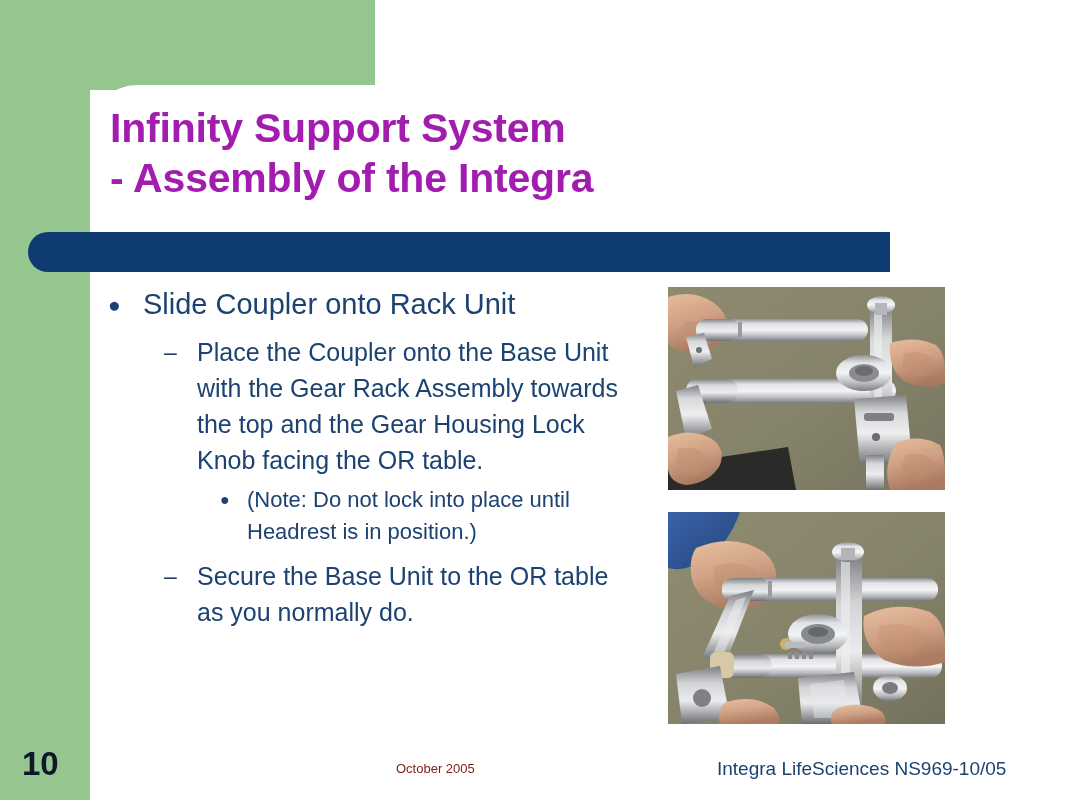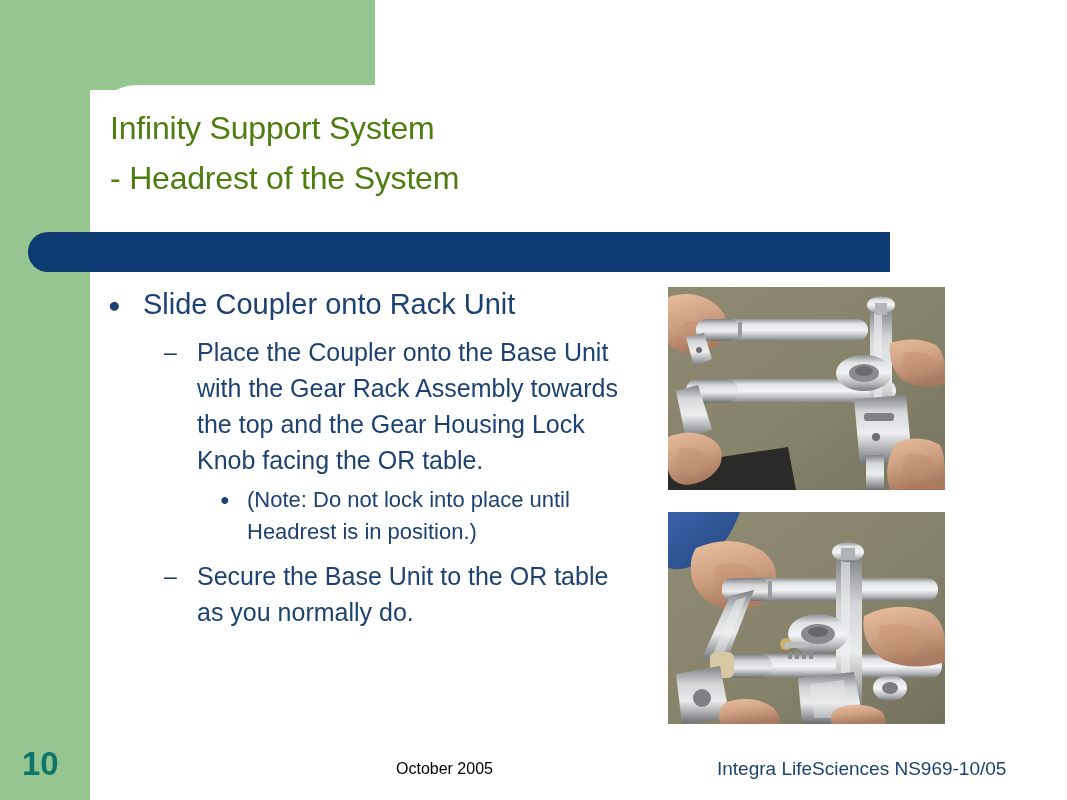--- a/index.html
+++ b/index.html
@@ -57,23 +57,23 @@
     border-top-left-radius: 20px;
     border-bottom-left-radius: 20px;
   }
 
   
   .title {
     position: absolute;
     left: 110px;
     top: 103px;
     width: 780px;
-    color: #4d7c0f;
-    font-size: 32px;
-    font-weight: normal;
+    color: #a21caf;
+    font-size: 41px;
+    font-weight: bold;
     line-height: 50px;
     letter-spacing: -0.2px;
   }
   .title-line { display: block; white-space: nowrap; }
 
   
   .body-area {
     position: absolute;
     left: 108px;
     top: 283px;
@@ -142,29 +142,29 @@
   .photo-2 { left: 668px; top: 512px; width: 277px; height: 212px; }
   .photo svg { display: block; width: 100%; height: 100%; }
 
   
   .page-number {
     position: absolute;
     left: 22px;
     top: 744px;
     font-size: 33px;
     font-weight: bold;
-    color: #0f766e;
+    color: #0f172a;
     line-height: 40px;
   }
   .footer-date {
     position: absolute;
     left: 396px;
     top: 757px;
-    font-size: 16px;
-    color: #000000;
+    font-size: 13px;
+    color: #7f1d1d;
     line-height: 24px;
   }
   .footer-source {
     position: absolute;
     left: 684px;
     top: 757px;
     font-size: 19px;
     color: #1c4271;
     line-height: 24px;
     margin-left: 33px;
@@ -175,21 +175,21 @@
 
 <div class="slide">
 
   <div class="green-top-block"></div>
   <div class="green-left-strip"></div>
   <div class="white-panel"></div>
   <div class="blue-bar"></div>
 
   <div class="title">
     <span class="title-line">Infinity Support System</span>
-    <span class="title-line">- Headrest of the System</span>
+    <span class="title-line">- Assembly of the Integra</span>
   </div>
 
   <div class="body-area">
 
     <div class="bullet lvl1">
       <span class="marker">●</span>
       <span class="text">Slide Coupler onto Rack Unit</span>
     </div>
 
     <div class="spacer-6"></div>

